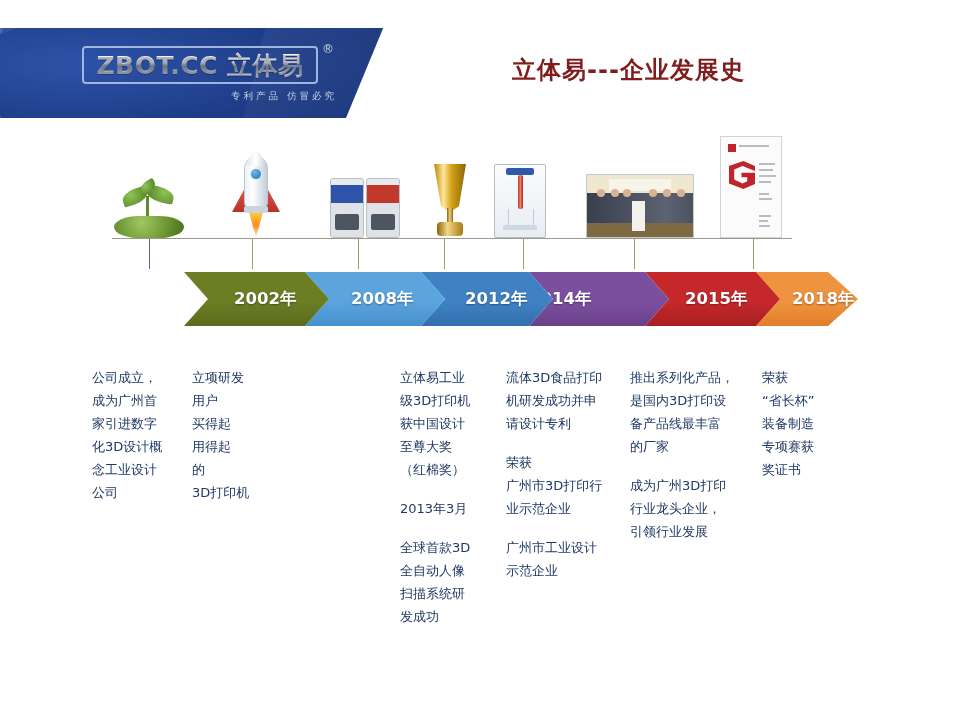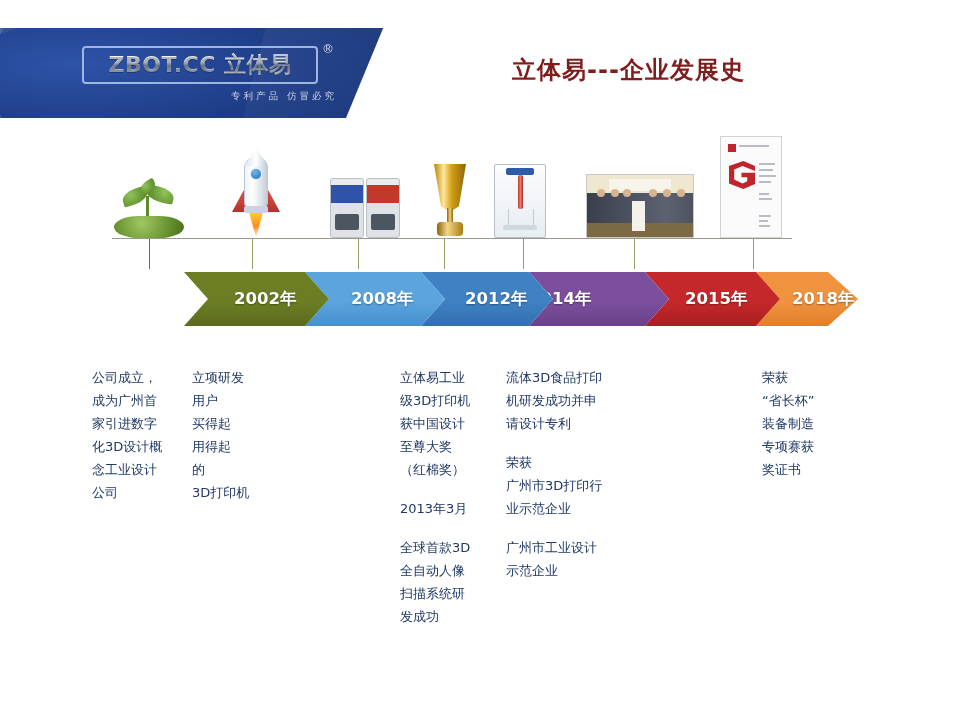--- a/index.html
+++ b/index.html
@@ -37,21 +37,21 @@
     clip-path:polygon(100% 0,100% 100%,0 100%, 62% 0);
   }
   .logo-plate{
     position:absolute;left:82px;top:18px;width:236px;height:38px;
     border:2px solid #9fb6df;border-radius:4px;
     display:flex;align-items:center;justify-content:center;
     box-sizing:border-box;
   }
   .logo-word{
     font-family:"DejaVu Sans","Liberation Sans",sans-serif;
-    font-weight:bold;font-size:22px;letter-spacing:.5px;
+    font-weight:bold;font-size:25px;letter-spacing:.5px;
     background:linear-gradient(180deg,#ffffff 0%,#dfe6ef 42%,#8e9bb0 52%,#f2f5f9 95%);
     -webkit-background-clip:text;background-clip:text;color:transparent;
     white-space:nowrap;
     text-shadow:0 1px 0 rgba(0,0,0,.25);
   }
   .logo-reg{
     position:absolute;left:322px;top:14px;color:#cdd8ea;font-size:12px;
   }
   .logo-sub{
     position:absolute;left:231px;top:62px;
@@ -329,20 +329,29 @@
       <div class="col" style="left: 506px; width: 122px;">
         <p>流体3D食品打印
 机研发成功并申
 请设计专利</p>
         <p>荣获
 广州市3D打印行
 业示范企业</p>
         <p>广州市工业设计
 示范企业</p>
       </div>
+      <div class="col" style="left: 630px; width: 130px;">
+        <p>推出系列化产品，
+是国内3D打印设
+备产品线最丰富
+的厂家</p>
+        <p>成为广州3D打印
+行业龙头企业，
+引领行业发展</p>
+      </div>
       <div class="col" style="left: 762px; width: 100px;">
         <p>荣获
 “省长杯”
 装备制造
 专项赛获
 奖证书</p>
       </div>
     </div>
 
 </div>

